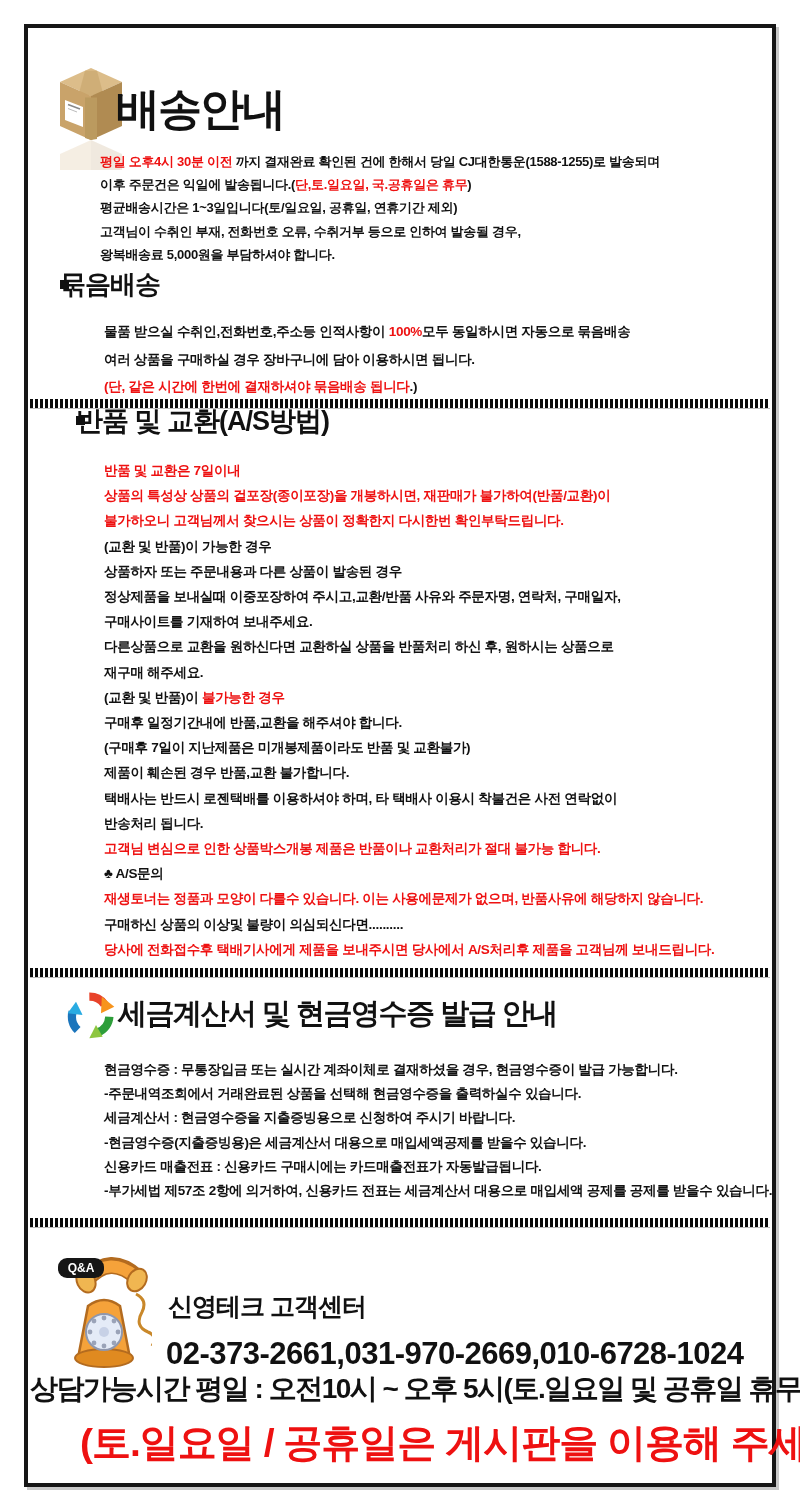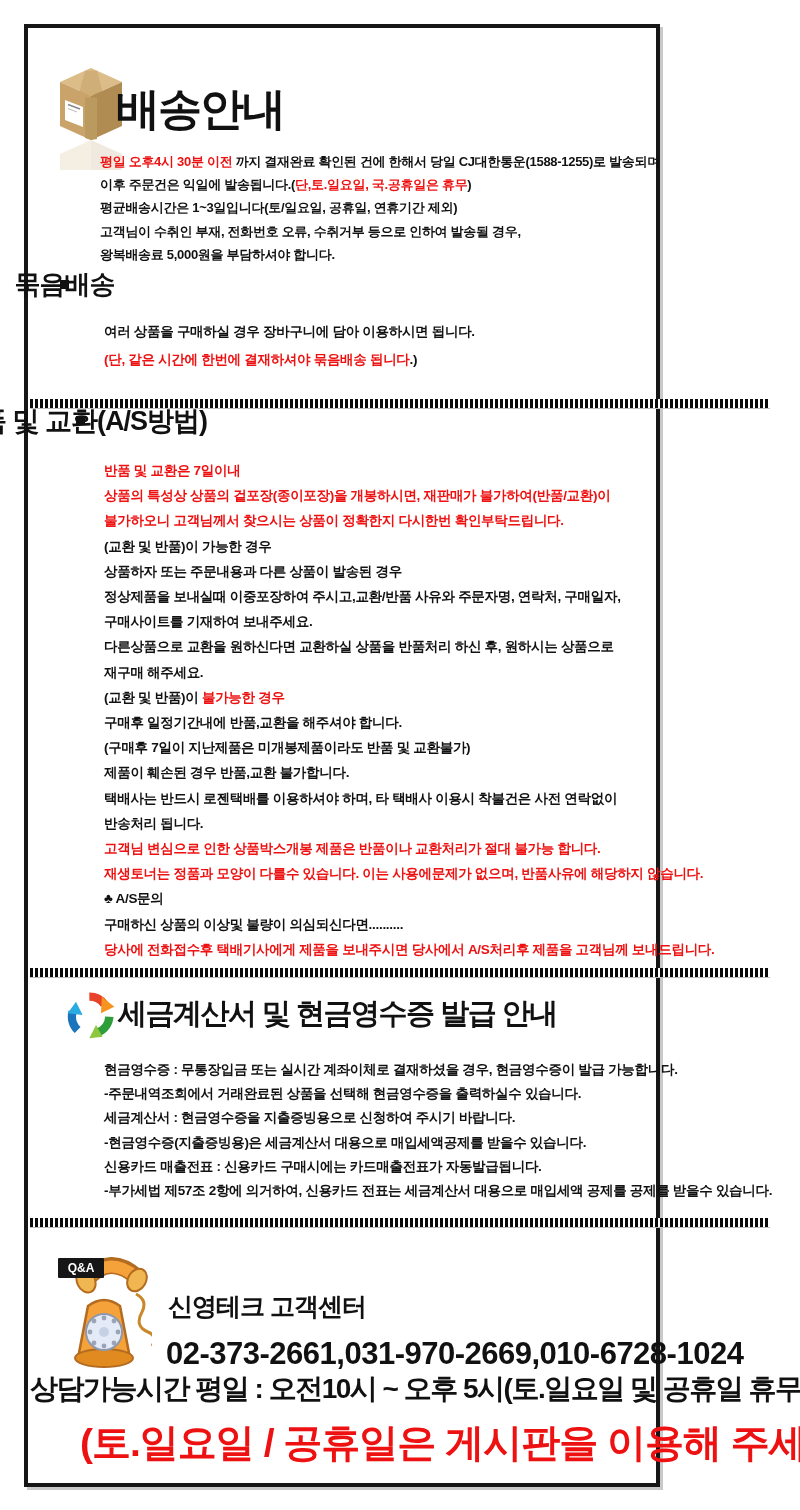--- a/index.html
+++ b/index.html
@@ -2,56 +2,56 @@
 <html><head>
 <meta charset="utf-8">
 <style>
   html,body{margin:0;padding:0;}
   body{
     width:800px;height:1510px;background:#ffffff;
     font-family:"Liberation Sans","DejaVu Sans",sans-serif;
     font-weight:700;color:#111;
   }
   .frame{
-    position:absolute;left:24px;top:24px;width:636px;height:1463px;
+    position:absolute;left:24px;top:24px;width:752px;height:1463px;
     border:4px solid #161616;box-sizing:border-box;background:#fff;
     box-shadow:3px 3px 0 #c9c9c9;
   }
   .frame *{position:absolute;}
   .red{color:#ee1111;}
   
   .tblock{font-size:13px;line-height:23.2px;letter-spacing:-0.3px;white-space:nowrap;}
   .tblock .tl{position:static;display:block;}
   .tblock .tl span{position:static;}
   .shipping-text{left:72px;top:122px;}
   .bundle-text{left:76px;top:290px;line-height:27.6px;font-size:13.5px;}
   .returns-text{left:76px;top:430px;line-height:25.2px;font-size:13.5px;}
   .tax-text{left:76px;top:1030px;line-height:24.2px;font-size:13.5px;}
   
   .shipping-title{left:88px;top:52px;font-size:44px;letter-spacing:-2px;margin:0;z-index:2;}
-  .hdr{margin:0;display:flex;align-items:center;gap:8px;white-space:nowrap;justify-content:center;}
+  .hdr{margin:0;display:flex;align-items:center;gap:8px;white-space:nowrap;}
   .hdr .sq{position:static;width:9px;height:9px;background:#111;display:inline-block;}
   .bundle-title{left:32px;top:252px;font-size:26px;letter-spacing:-1px;}
   .returns-title{left:48px;top:388px;font-size:27px;letter-spacing:-1px;}
   .tax-title{left:90px;top:966px;font-size:29px;letter-spacing:-1.5px;margin:0;z-index:2;}
   
   .divider{
     left:2px;width:740px;height:9px;
     background:repeating-linear-gradient(90deg,#0a0a0a 0 3px,#ffffff 3px 5px);
     border-bottom:1px solid #bdbdbd;
   }
   .divider.d1{top:371px;}
   .divider.d2{top:940px;}
   .divider.d3{top:1190px;}
   
   .box-icon{left:24px;top:30px;width:78px;height:112px;}
   .recycle-icon{left:38px;top:958px;width:50px;height:58px;}
   .phone-icon{left:20px;top:1222px;width:104px;height:120px;}
   .qa-badge{
-    left:30px;top:1230px;width:46px;height:20px;background:#161616;border-radius:1px;
+    left:30px;top:1230px;width:46px;height:20px;background:#161616;border-radius:9px;
     color:#fff;font-size:12px;text-align:center;line-height:20px;z-index:3;letter-spacing:0;
   }
   
   .contact-title{left:132px;top:1254px;font-size:25px;letter-spacing:-1px;margin:8px;}
   .contact-phones{left:122px;top:1292px;font-size:31px;letter-spacing:-0.5px;margin:16px;white-space:nowrap;}
   .contact-hours{left:2px;top:1342px;font-size:28px;letter-spacing:-1.5px;margin:0;white-space:nowrap;}
   .contact-holiday{left:52px;top:1388px;font-size:39px;letter-spacing:-1px;margin:0;white-space:nowrap;}
 </style>
 </head>
 <body>
@@ -81,20 +81,21 @@
       <div class="tl"><span>평균배송시간은 1~3일입니다(토/일요일, 공휴일, 연휴기간 제외)</span></div>
       <div class="tl"><span>고객님이 수취인 부재, 전화번호 오류, 수취거부 등으로 인하여 발송될 경우,</span></div>
       <div class="tl"><span>왕복배송료 5,000원을 부담하셔야 합니다.</span></div>
     </div>
 
   <h2 class="hdr bundle-title">
     <span class="sq"></span>
     <span>묶음배송</span>
   </h2>
   <div class="tblock bundle-text">
+      <div class="tl"><span>물품 받으실 수취인,전화번호,주소등 인적사항이 </span><span class="red">100%</span><span>모두 동일하시면 자동으로 묶음배송</span></div>
       <div class="tl"><span>여러 상품을 구매하실 경우 장바구니에 담아 이용하시면 됩니다.</span></div>
       <div class="tl"><span class="red">(단, 같은 시간에 한번에 결재하셔야 묶음배송 됩니다</span><span>.)</span></div>
     </div>
 
   <div class="divider d1"></div>
 
   <h2 class="hdr returns-title">
     <span class="sq"></span>
     <span>반품 및 교환(A/S방법)</span>
   </h2>
@@ -108,22 +109,22 @@
       <div class="tl"><span>구매사이트를 기재하여 보내주세요.</span></div>
       <div class="tl"><span>다른상품으로 교환을 원하신다면 교환하실 상품을 반품처리 하신 후, 원하시는 상품으로</span></div>
       <div class="tl"><span>재구매 해주세요.</span></div>
       <div class="tl"><span>(교환 및 반품)이 </span><span class="red">불가능한 경우</span></div>
       <div class="tl"><span>구매후 일정기간내에 반품,교환을 해주셔야 합니다.</span></div>
       <div class="tl"><span>(구매후 7일이 지난제품은 미개봉제품이라도 반품 및 교환불가)</span></div>
       <div class="tl"><span>제품이 훼손된 경우 반품,교환 불가합니다.</span></div>
       <div class="tl"><span>택배사는 반드시 로젠택배를 이용하셔야 하며, 타 택배사 이용시 착불건은 사전 연락없이</span></div>
       <div class="tl"><span>반송처리 됩니다.</span></div>
       <div class="tl"><span class="red">고객님 변심으로 인한 상품박스개봉 제품은 반품이나 교환처리가 절대 불가능 합니다.</span></div>
+      <div class="tl"><span>♣ A/S문의</span></div>
       <div class="tl"><span class="red">재생토너는 정품과 모양이 다를수 있습니다. 이는 사용에문제가 없으며, 반품사유에 해당하지 않습니다.</span></div>
-      <div class="tl"><span>♣ A/S문의</span></div>
       <div class="tl"><span>구매하신 상품의 이상및 불량이 의심되신다면..........</span></div>
       <div class="tl"><span class="red">당사에 전화접수후 택배기사에게 제품을 보내주시면 당사에서 A/S처리후 제품을 고객님께 보내드립니다.</span></div>
     </div>
 
   <div class="divider d2"></div>
 
   <svg class="recycle-icon" viewBox="0 0 60 60">
     <path d="M28 8 A22 22 0 0 1 46 17" stroke="#e8432a" stroke-width="10" fill="none"></path>
     <polygon points="43,8 58,20 42,28" fill="#f7941d"></polygon>
     <path d="M52 32 A22 22 0 0 1 38 51" stroke="#2e9e3a" stroke-width="10" fill="none"></path>

